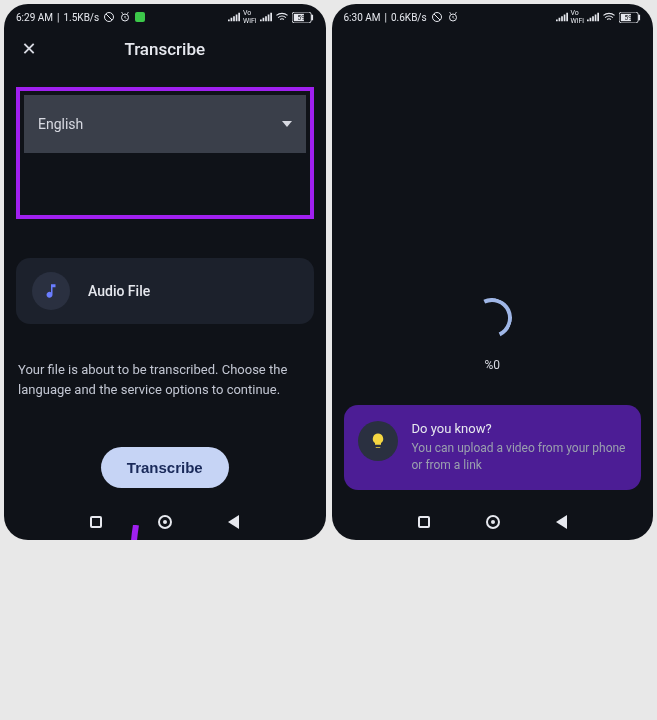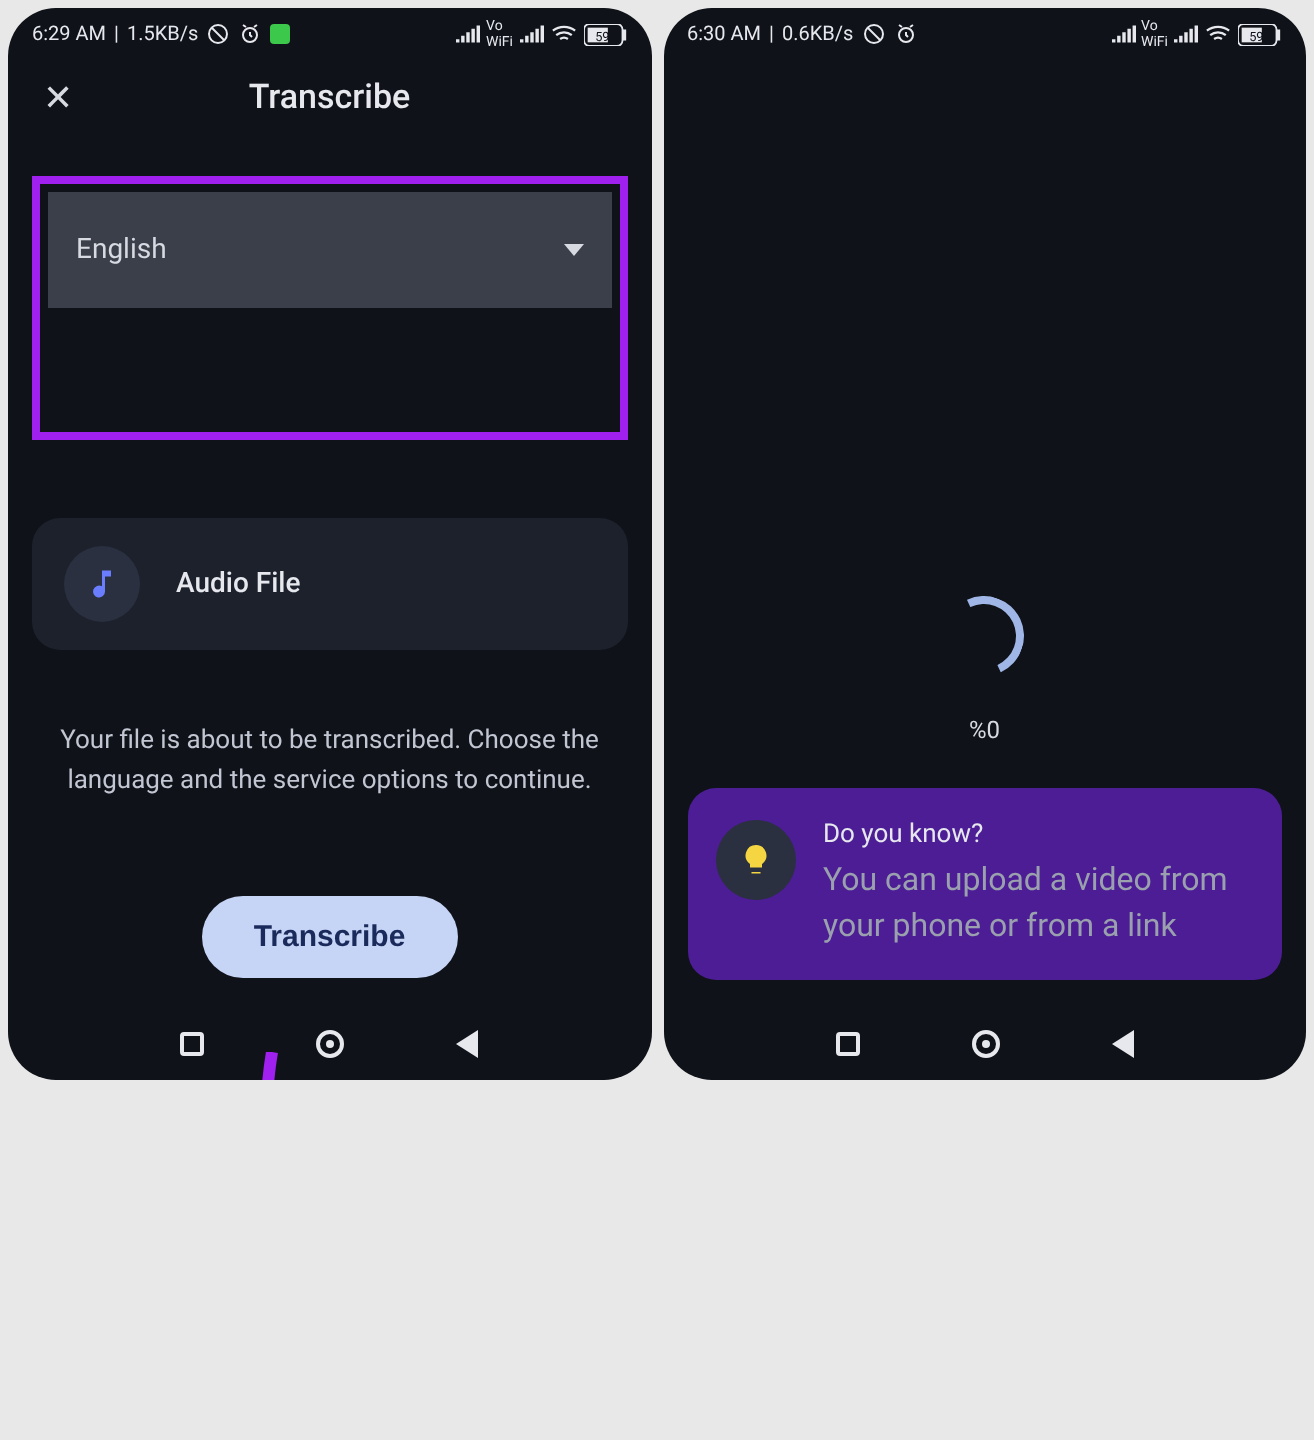--- a/index.html
+++ b/index.html
@@ -107,21 +107,21 @@
     display: flex;
     align-items: center;
     justify-content: center;
     color: #6a7dff;
   }
   .help-text {
     margin-top: 36px;
     font-size: 13px;
     line-height: 1.5;
     color: #c2c6d2;
-    text-align: center;
+    text-align: left;
     padding: 0 2px;
   }
   .transcribe-btn {
     align-self: center;
     margin-top: 48px;
     background: #c6d4f5;
     color: #1a2a5a;
     font-size: 15px;
     font-weight: 600;
     padding: 12px 26px;
@@ -188,21 +188,21 @@
   .bulb-circle {
     width: 40px; height: 40px;
     border-radius: 50%;
     background: #2a3040;
     display: flex;
     align-items: center;
     justify-content: center;
     flex-shrink: 0;
   }
   .tip-title { font-size: 13px; color: #e6e8ee; margin-bottom: 4px; }
-  .tip-body { font-size: 16px; color: #9aa0ae; line-height: 1.4; }
+  .tip-body { font-size: 12px; color: #9aa0ae; line-height: 1.4; }
 </style>
 </head>
 <body>
 
 <div class="phone">
   <div class="status-bar">
     <div class="status-left">
       <span>6:29 AM</span>
       <span>|</span>
       <span>1.5KB/s</span>

